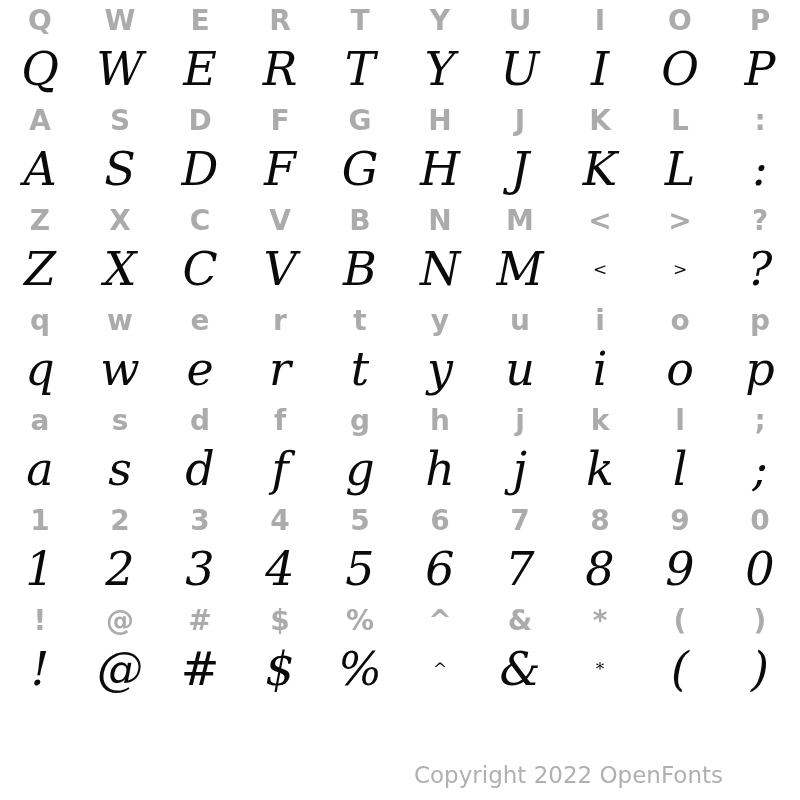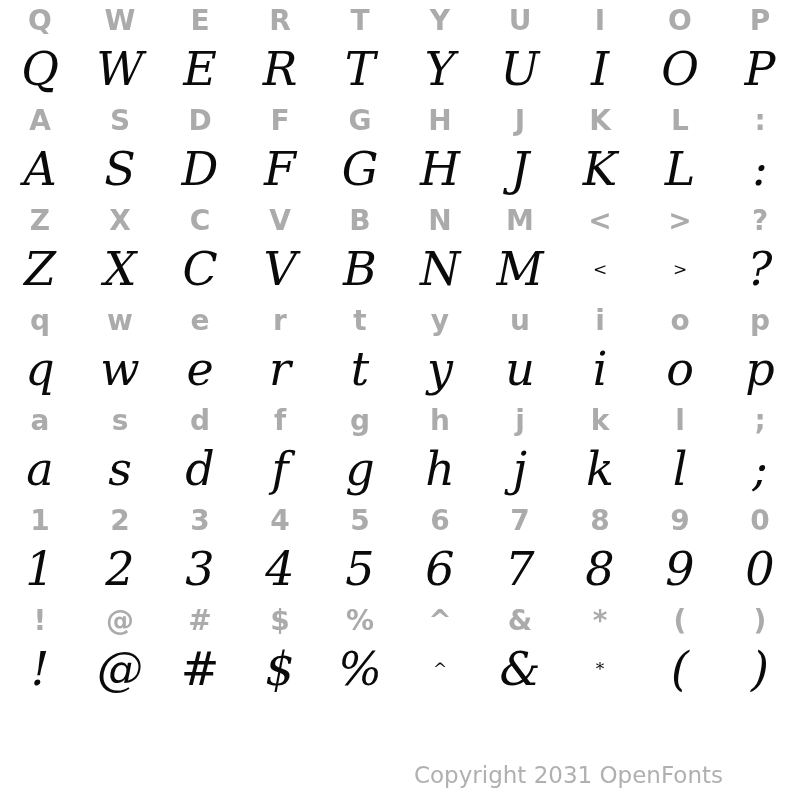--- a/index.html
+++ b/index.html
@@ -248,14 +248,14 @@
           <span class="cell">$</span>
           <span class="cell">%</span>
           <span class="cell small">^</span>
           <span class="cell">&amp;</span>
           <span class="cell small">*</span>
           <span class="cell">(</span>
           <span class="cell">)</span>
         </div>
       </div>
     </div>
-  <div class="footer-copyright">Copyright 2031 OpenFonts</div>
+  <div class="footer-copyright">Copyright 2022 OpenFonts</div>
 </div>
 
 </body></html>

